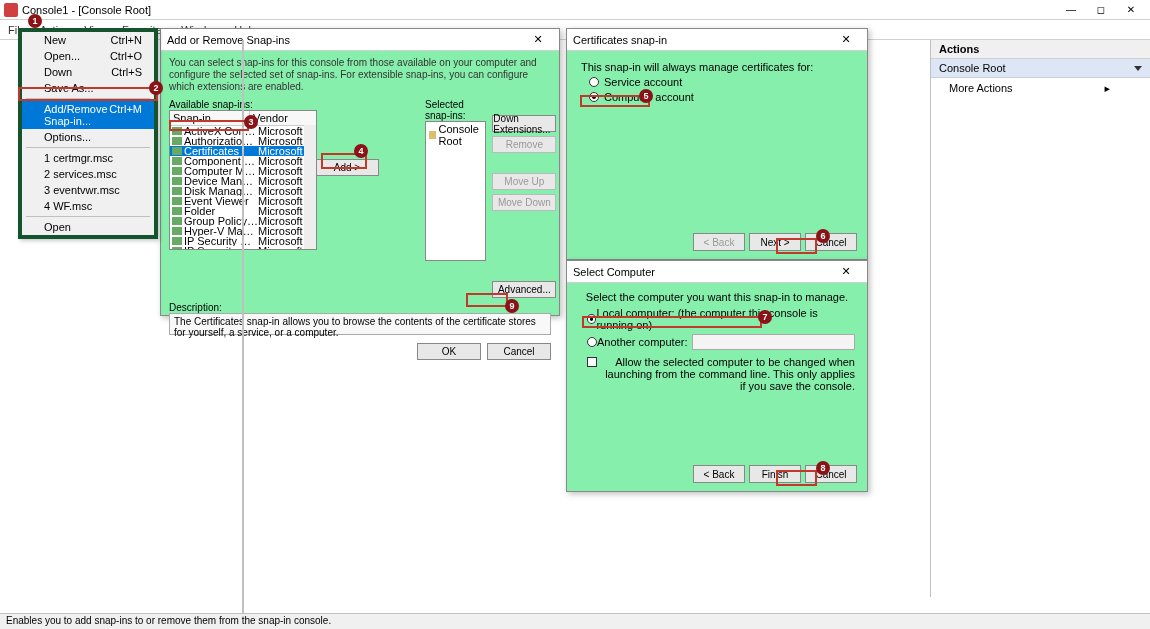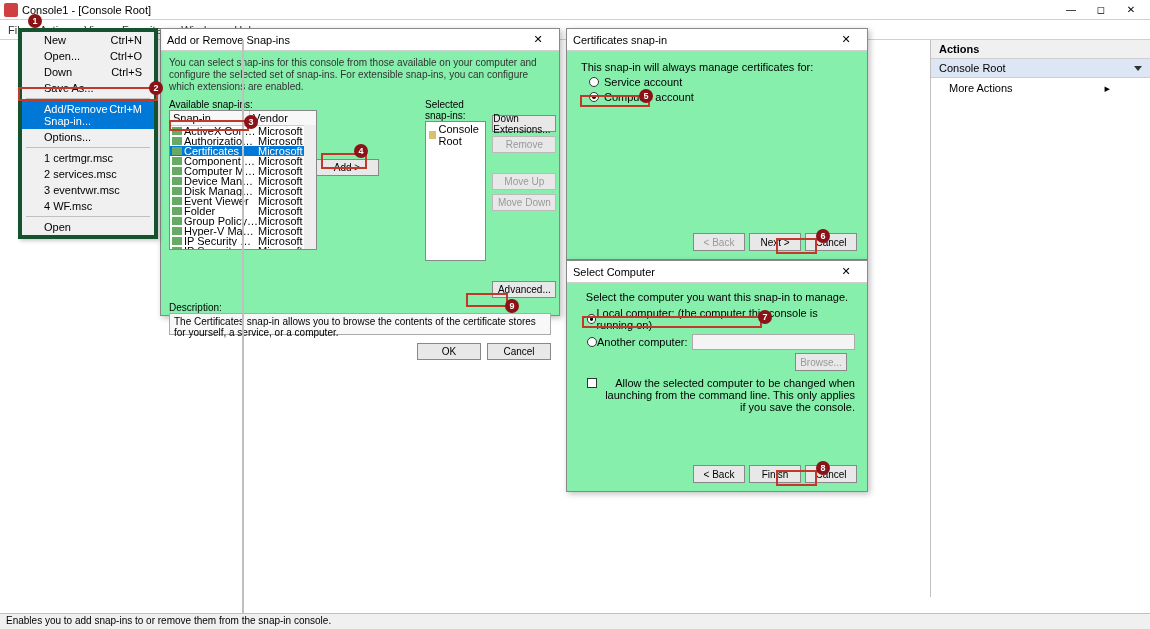--- a/index.html
+++ b/index.html
@@ -327,23 +327,20 @@
     <div style="margin-bottom:4px;text-align:center;">Select the computer you want this snap-in to manage.</div>
     <div class="radio">
         <span class="r checked"></span>
         <span>Local computer:   (the computer this console is running on)</span>
       </div>
     <div class="radio">
         <span class="r"></span>
         <span>Another computer:</span>
         <span class="txt"></span>
       </div>
-    <div style="display:flex; justify-content:flex-end; margin:3px 8px 0 0;">
-        <div class="btn dis">Browse...</div>
-      </div>
     <div class="check">
         <span class="c"></span>
         <span style="line-height:12px;text-align:right;">Allow the selected computer to be changed when launching from the command line.  This only applies if you save the console.</span>
       </div>
   </div>
   <div class="bottom">
     <div class="btn">&lt; Back</div>
     <div class="btn">Finish</div>
     <div class="btn">Cancel</div>
   </div>

